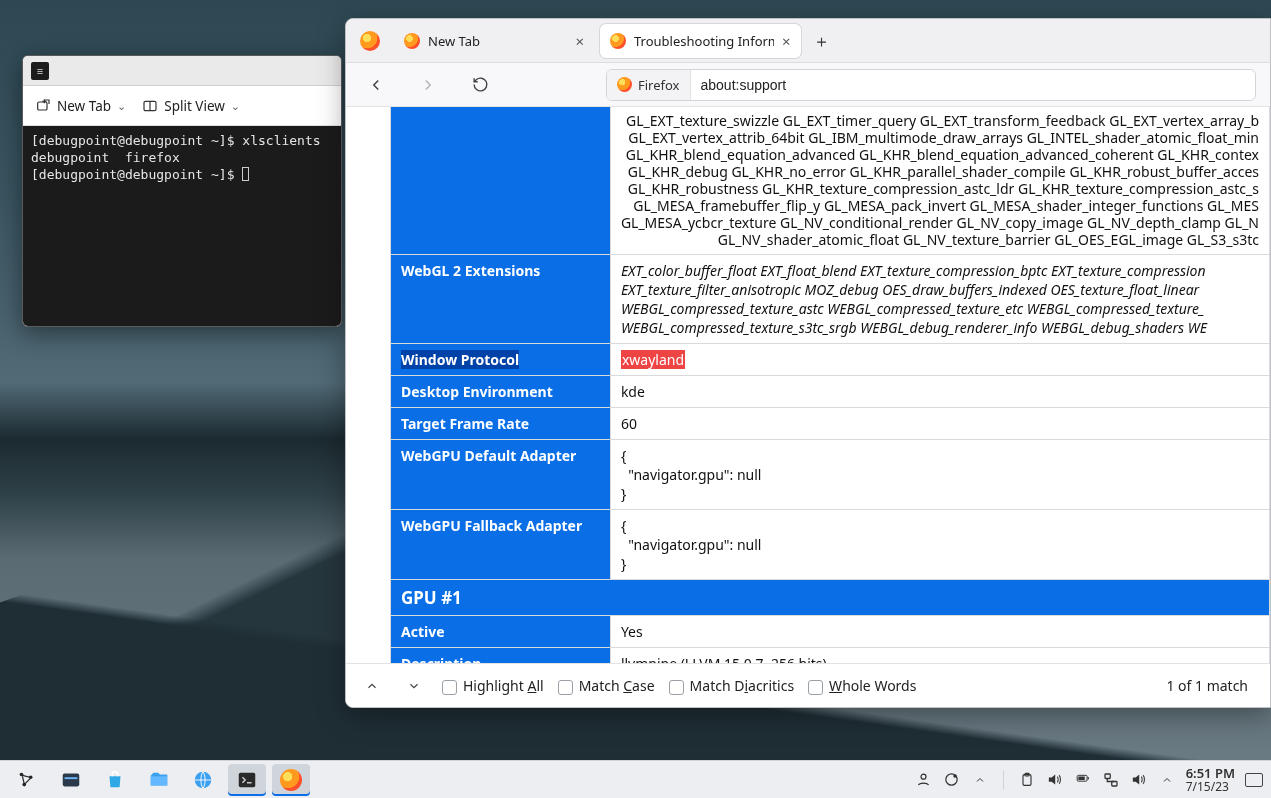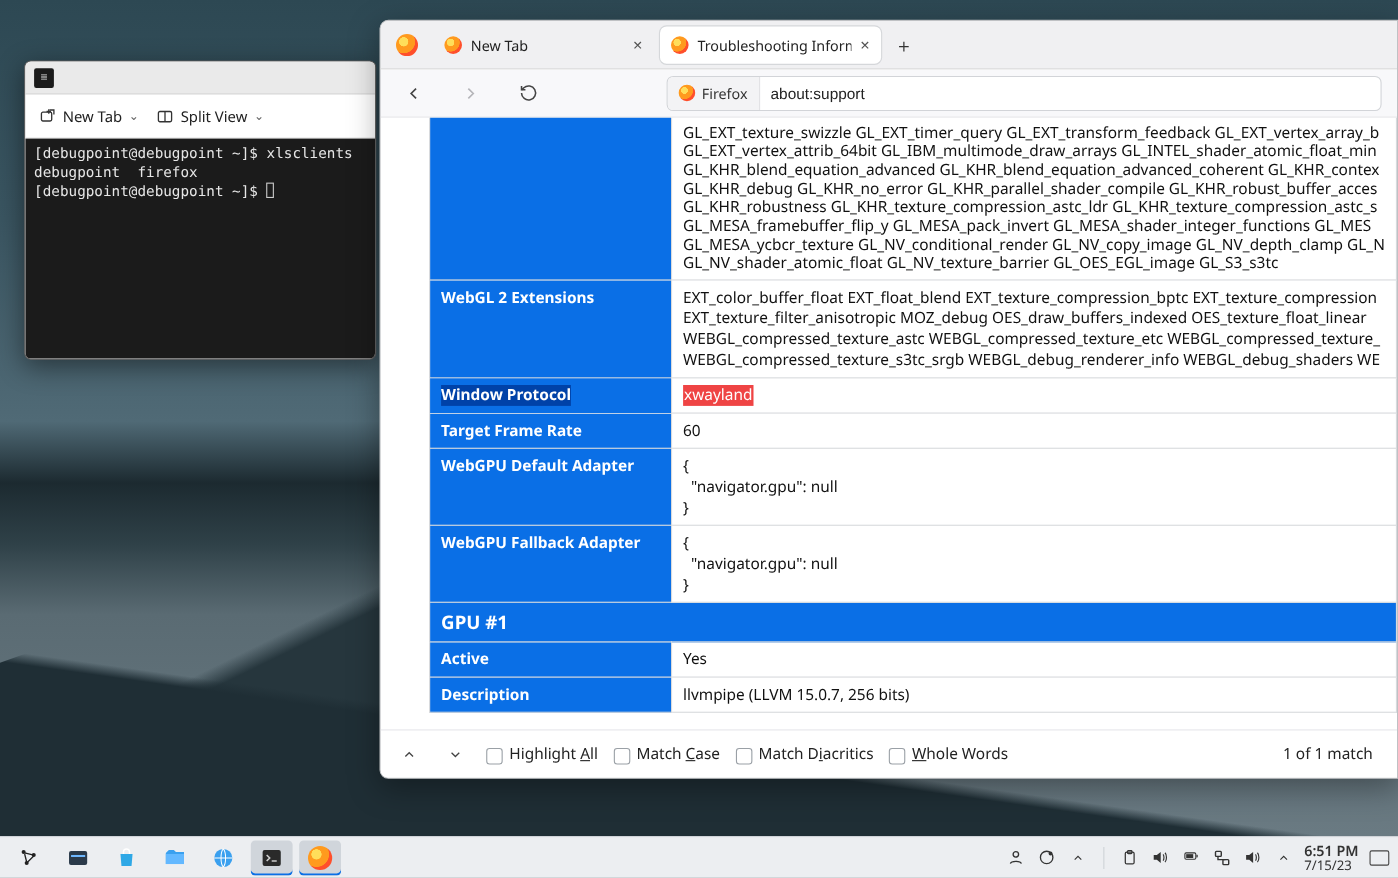--- a/index.html
+++ b/index.html
@@ -183,39 +183,43 @@
       <input class="url-input" value="about:support" style="">
     </div>
   </div>
 
   <div class="ff-content">
     <div class="support-table">
       <table class="graph">
         <tbody>
             <tr class="clip-top">
           <th></th>
-          <td class="bigcell" style="white-space:pre;"><span>GL_EXT_texture_swizzle GL_EXT_timer_query GL_EXT_transform_feedback GL_EXT_vertex_array_b
+          <td class="bigcell" style="white-space:pre;text-align:right;"><span>GL_EXT_texture_swizzle GL_EXT_timer_query GL_EXT_transform_feedback GL_EXT_vertex_array_b
 GL_EXT_vertex_attrib_64bit GL_IBM_multimode_draw_arrays GL_INTEL_shader_atomic_float_min
 GL_KHR_blend_equation_advanced GL_KHR_blend_equation_advanced_coherent GL_KHR_contex
 GL_KHR_debug GL_KHR_no_error GL_KHR_parallel_shader_compile GL_KHR_robust_buffer_acces
 GL_KHR_robustness GL_KHR_texture_compression_astc_ldr GL_KHR_texture_compression_astc_s
 GL_MESA_framebuffer_flip_y GL_MESA_pack_invert GL_MESA_shader_integer_functions GL_MES
 GL_MESA_ycbcr_texture GL_NV_conditional_render GL_NV_copy_image GL_NV_depth_clamp GL_N
 GL_NV_shader_atomic_float GL_NV_texture_barrier GL_OES_EGL_image GL_S3_s3tc</span></td>
         </tr>
         <tr>
           <th>WebGL 2 Extensions</th>
-          <td style="white-space:pre;"><span>EXT_color_buffer_float EXT_float_blend EXT_texture_compression_bptc EXT_texture_compression
+          <td style="white-space:pre;font-style:italic;"><span>EXT_color_buffer_float EXT_float_blend EXT_texture_compression_bptc EXT_texture_compression
 EXT_texture_filter_anisotropic MOZ_debug OES_draw_buffers_indexed OES_texture_float_linear
 WEBGL_compressed_texture_astc WEBGL_compressed_texture_etc WEBGL_compressed_texture_
 WEBGL_compressed_texture_s3tc_srgb WEBGL_debug_renderer_info WEBGL_debug_shaders WE</span></td>
         </tr>
         <tr>
           <th class="hl-th"><span class="hl">Window Protocol</span></th>
           <td class="hl-cell"><span class="hl">xwayland</span></td>
+        </tr>
+        <tr>
+          <th>Desktop Environment</th>
+          <td>kde</td>
         </tr>
         <tr>
           <th>Target Frame Rate</th>
           <td>60</td>
         </tr>
         <tr>
           <th>WebGPU Default Adapter</th>
           <td style="white-space:pre;"><span>{
   "navigator.gpu": null
 }</span></td>

